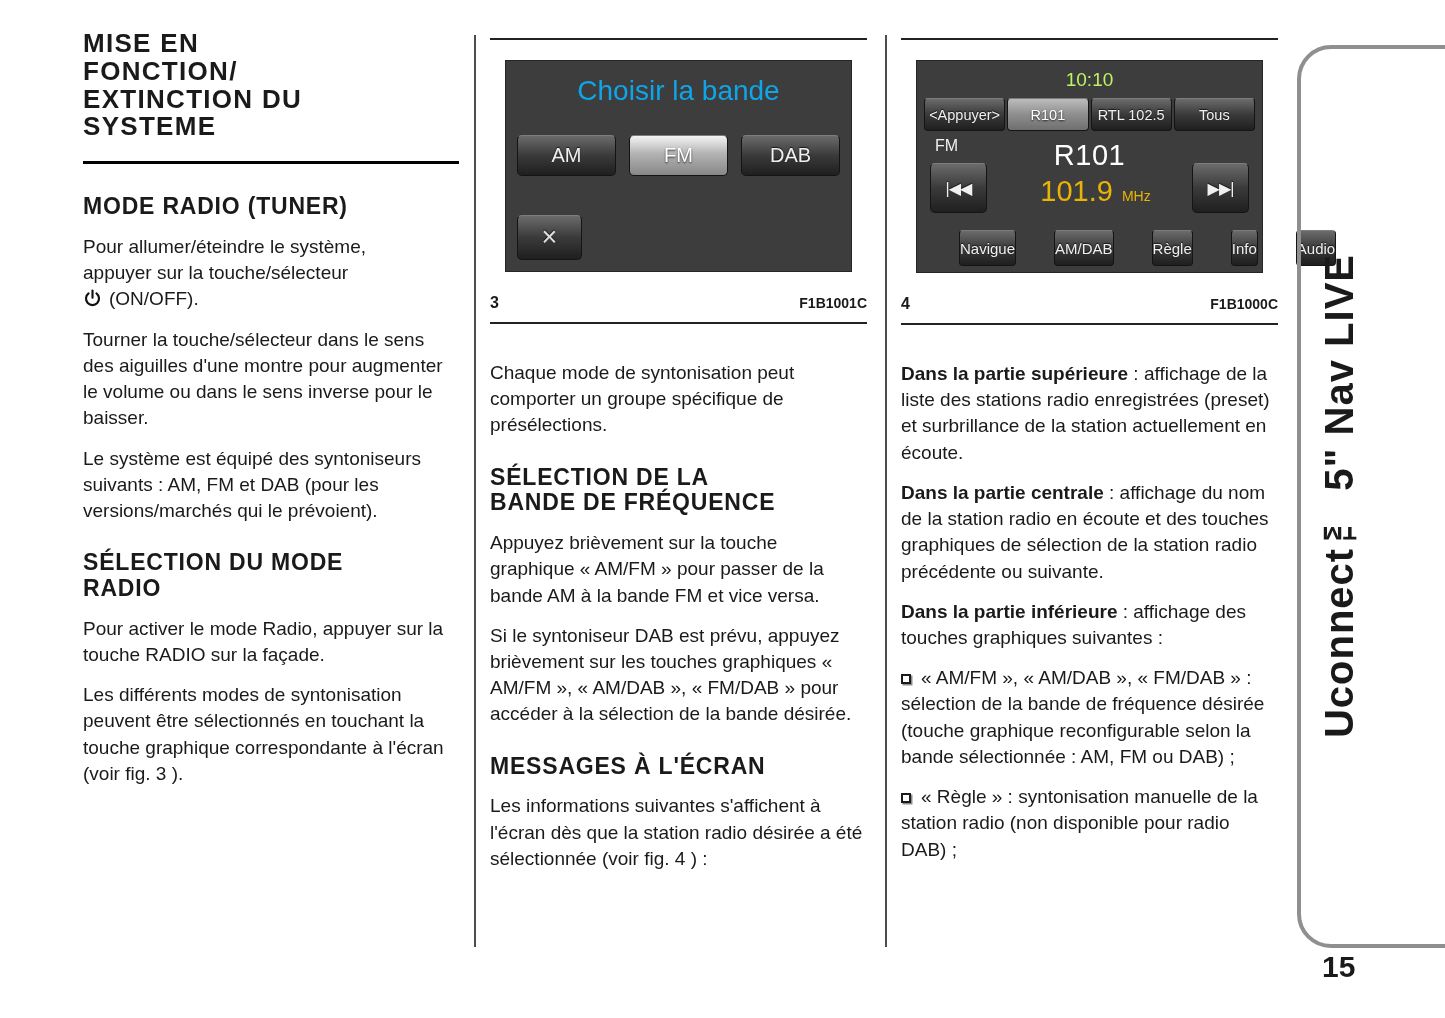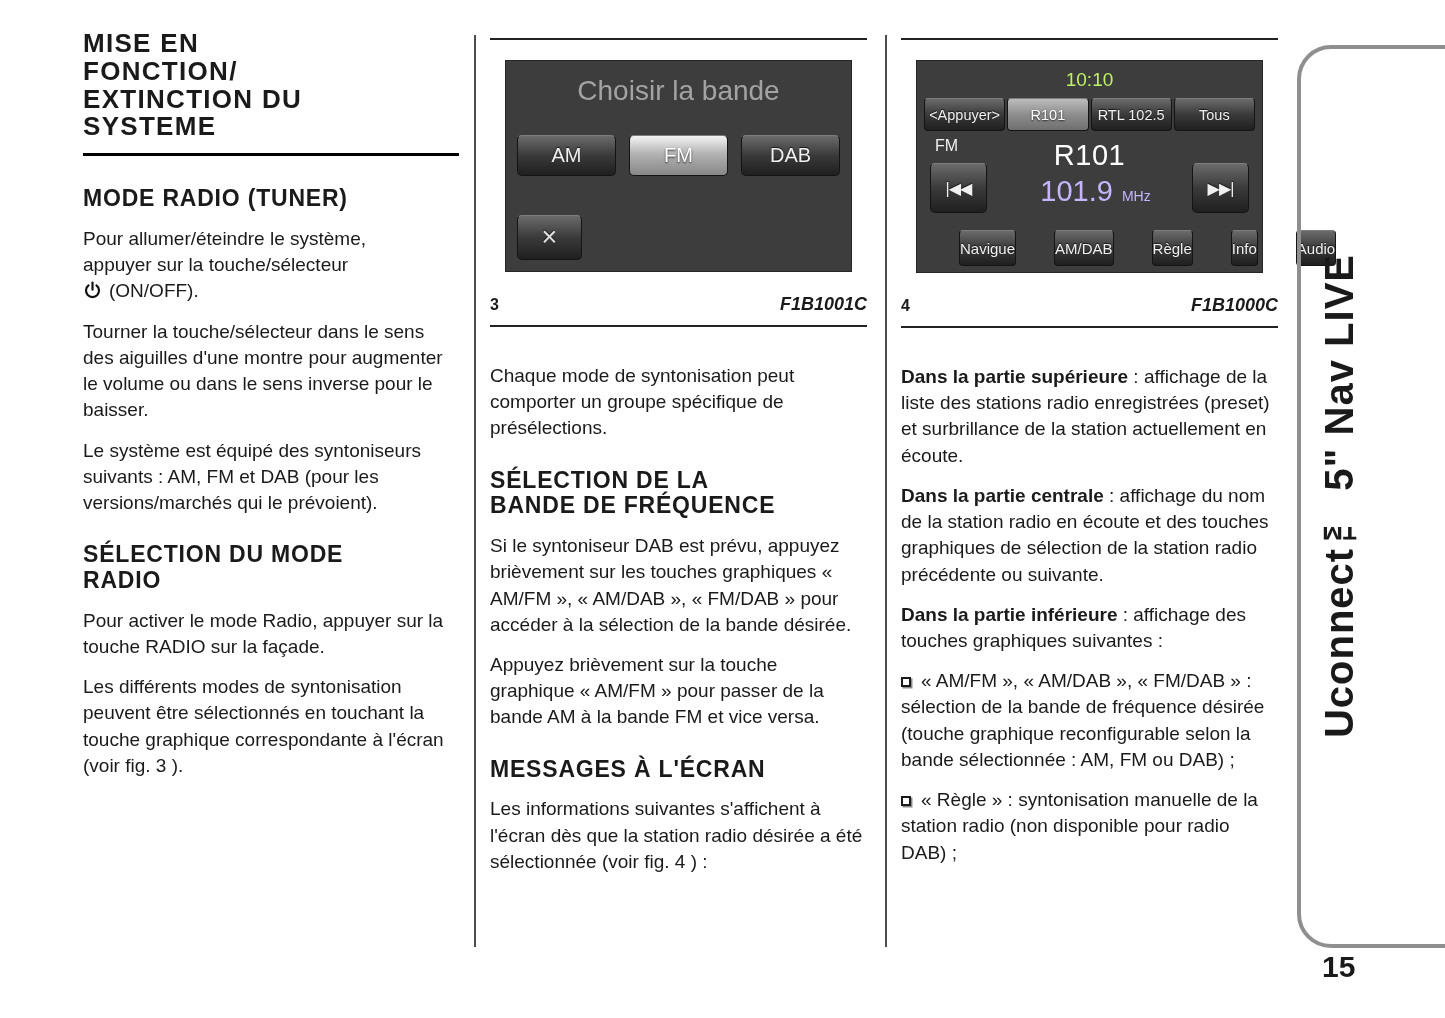--- a/index.html
+++ b/index.html
@@ -14,73 +14,73 @@
   .col { position:absolute; top:30px; }
   .col1 { left:83px;  width:376px; }
   .col2 { left:490px; width:377px; }
   .col3 { left:901px; width:377px; }
 
   .vrule { position:absolute; top:35px; height:912px; width:2px; background:#4d4d4d; }
   .v1 { left:474px; } .v2 { left:885px; }
 
   h1.doc-title {
     font-size:26px; font-weight:bold; letter-spacing:1.3px; line-height:1.07;
-    border-bottom:3px solid #000; padding-bottom:12px;
+    border-bottom:3px solid #000; padding-bottom:20px;
   }
   h2.doc-h2 { font-size:23px; font-weight:bold; letter-spacing:0.8px; line-height:1.12; margin-top:30px; }
   h2.mt-lg { margin-top:26px; }
   p.body { font-size:19px; line-height:1.38; margin-top:14px; }
   p.first-after-fig { margin-top:36px; }
   strong.lead { font-weight:bold; }
 
   .power-icon { vertical-align:-3px; margin-right:7px; }
   .sq {
     display:inline-block; width:10px; height:10px;
     border:2px solid #1a1a1a; box-shadow:1.5px 1.5px 0 rgba(0,0,0,0.45);
     margin-right:10px;
   }
 
   
   .figure-block { margin-top:8px; border-top:2px solid #222; border-bottom:2px solid #222; padding:20px 0 10px; }
   .fig-caption { display:flex; justify-content:space-between; align-items:baseline; margin-top:22px; font-weight:bold; }
   .fig-num  { font-size:16px; }
-  .fig-code { font-size:18px;font-style:italic; }
+  .fig-code { font-size:14px; }
 
   
   .screenshot {
     width:347px; margin:0 auto; position:relative;
     background:#3d3d3d; border:1px solid #262626;
   }
   .scr-btn {
     background:linear-gradient(180deg,#6b6b6b 0%,#3a3a3a 50%,#1f1f1f 100%);
     border:1px solid #141414; border-top-color:#7d7d7d; border-radius:5px;
     color:#f0f0f0; font-family:inherit;
     text-shadow:0 -1px 1px rgba(0,0,0,0.7); cursor:default;
   }
   .scr-btn.selected {
     background:linear-gradient(180deg,#f4f4f4 0%,#b3b3b3 45%,#878787 100%);
     color:#ffffff; text-shadow:0 1px 2px rgba(0,0,0,0.75);
   }
 
   .fig3 { height:212px; }
-  .scr3-title { position:absolute; top:14px; left:0; right:0; text-align:center; color:#a3a3a3; font-size:28px; }
+  .scr3-title { position:absolute; top:14px; left:0; right:0; text-align:center; color:#0ea5e9; font-size:28px; }
   .scr3-bands { position:absolute; top:74px; left:11px; right:11px; display:flex; gap:13px; }
   .scr3-bands .scr-btn { flex:1; height:41px; font-size:20px; }
   .scr3-close { position:absolute; top:154px; left:11px; width:65px; height:45px; font-size:27px; line-height:1; color:#e0e0e0; }
 
   .fig4 { height:213px; }
   .f4-clock { position:absolute; top:8px; left:0; right:0; text-align:center; color:#bef264; font-size:19px; }
   .f4-presets { position:absolute; top:37px; left:7px; right:7px; height:33px; display:flex; gap:2px; }
   .f4-presets .scr-btn { flex:1; font-size:14.5px; border-radius:4px; }
   .f4-presets .scr-btn.selected { background:linear-gradient(180deg,#bcbcbc 0%,#8e8e8e 50%,#6f6f6f 100%); }
   .f4-band { position:absolute; top:76px; left:18px; color:#f0f0f0; font-size:16px; }
   .f4-seek { position:absolute; top:102px; width:57px; height:50px; font-size:16px; letter-spacing:-1px; }
   .f4-seek.prev { left:13px; } .f4-seek.next { right:13px; }
   .f4-station { position:absolute; top:78px; left:72px; right:72px; text-align:center; color:#ffffff; font-size:29px; letter-spacing:0.5px; }
-  .f4-freqrow { position:absolute; top:114px; left:72px; right:60px; text-align:center; color:#c4b5fd; }
+  .f4-freqrow { position:absolute; top:114px; left:72px; right:60px; text-align:center; color:#eab308; }
   .f4-freq { font-size:29px; }
   .f4-unit { font-size:14px; margin-left:9px; }
   .f4-menu { position:absolute; top:169px; left:7px; right:7px; height:36px; display:flex; gap:3px; }
   .f4-menu .scr-btn { flex:1; font-size:15px; border-radius:4px;margin-left:35px; }
 
   
   .sidebar {
     position:absolute; left:1297px; top:45px; width:210px; height:903px;
     border:4px solid #8f8f8f; border-radius:34px;
     display:flex; align-items:center;
@@ -135,22 +135,22 @@
     <div class="fig-caption">
       <span class="fig-num" data-bind="fig3.caption_number">3</span>
       <span class="fig-code" data-bind="fig3.caption_code">F1B1001C</span>
     </div>
   </div>
 
   <p class="body first-after-fig" data-bind="col2.p1">Chaque mode de syntonisation peut comporter un groupe spécifique de présélections.</p>
 
   <h2 class="doc-h2 mt-lg" data-bind="col2.h_selection_bande">SÉLECTION DE LA
 BANDE DE FRÉQUENCE</h2>
+  <p class="body" data-bind="col2.p2">Appuyez brièvement sur la touche graphique « AM/FM » pour passer de la bande AM à la bande FM et vice versa.</p>
   <p class="body" data-bind="col2.p3">Si le syntoniseur DAB est prévu, appuyez brièvement sur les touches graphiques « AM/FM », « AM/DAB », « FM/DAB » pour accéder à la sélection de la bande désirée.</p>
-  <p class="body" data-bind="col2.p2">Appuyez brièvement sur la touche graphique « AM/FM » pour passer de la bande AM à la bande FM et vice versa.</p>
 
   <h2 class="doc-h2 mt-lg" data-bind="col2.h_messages">MESSAGES À L'ÉCRAN</h2>
   <p class="body" data-bind="col2.p4">Les informations suivantes s'affichent à l'écran dès que la station radio désirée a été sélectionnée (voir fig. 4 ) :</p>
 </div>
 
 <div class="col col3">
   <div class="figure-block">
     <div class="screenshot fig4">
       <div class="f4-clock" data-bind="fig4.clock">10:10</div>
       <div class="f4-presets">

